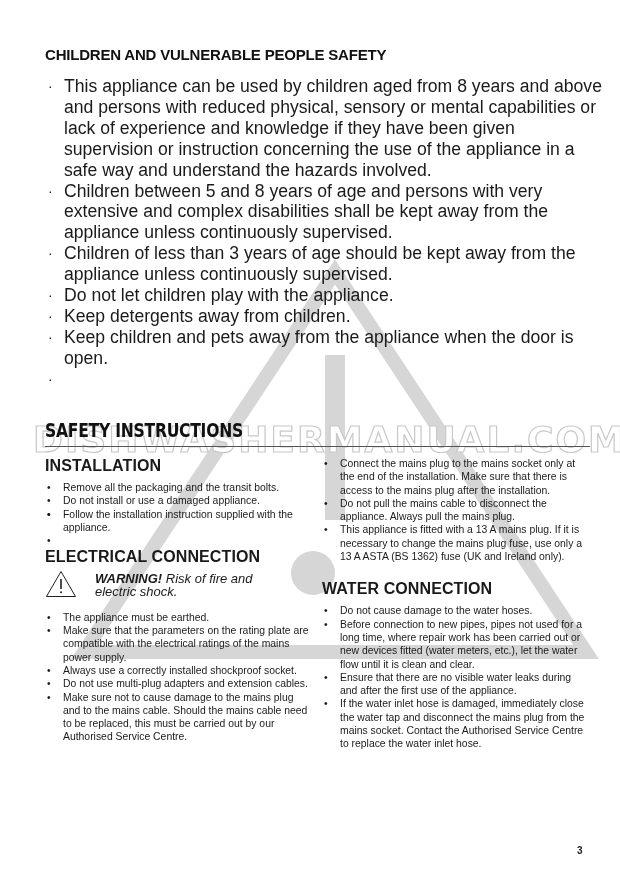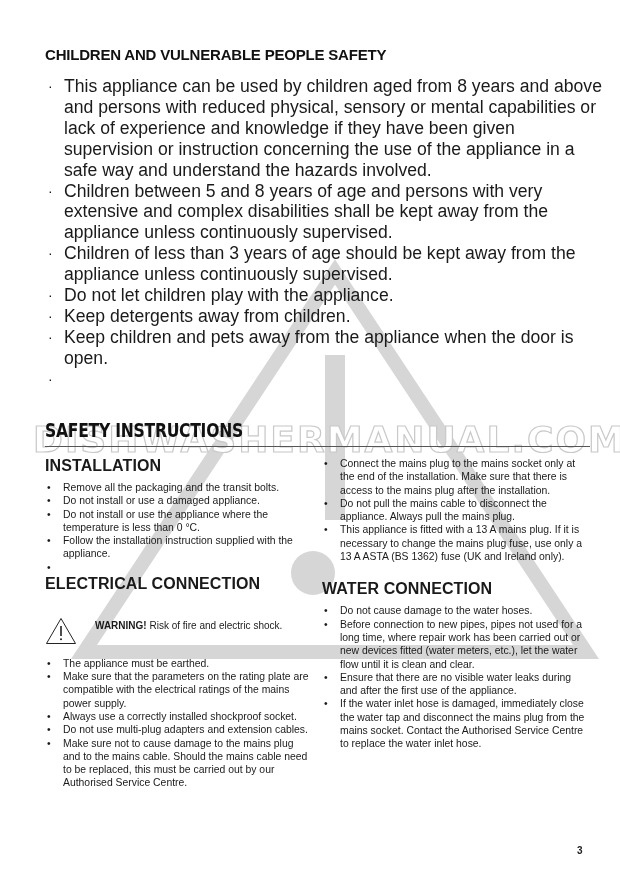--- a/index.html
+++ b/index.html
@@ -31,21 +31,21 @@
     .col { position: absolute; width: 265px; }
     .col-left { left: 45px; top: 457px; }
     .col-right { left: 322px; top: 457px; }
     .h3 { font-weight: bold; font-size: 16px; color: #1a1a1a; margin: 0 0 6px 0; letter-spacing: 0.1px; }
     .small-list { list-style: none; margin: 0; padding: 0; }
     .small-list li { position: relative; padding-left: 18px; font-size: 10.4px; line-height: 13.3px; color: #1a1a1a; }
     .small-list li .dot { position: absolute; left: 2px; top: 0; }
     .gap { height: 14px; }
     .warning-box { display: flex; align-items: flex-start; margin: 0 0 12px 0; }
     .warn-icon { width: 32px; height: 28px; margin-right: 18px; flex: none; }
-    .warn-text { font-size: 10px; line-height: 13.3px; padding-top: 2px; width: 200px; }
+    .warn-text { font-size: 13px; line-height: 13.3px; padding-top: 2px; width: 200px; font-style: italic; }
     .warn-text b { font-weight: bold; }
     .page-num { position: absolute; left: 577px; top: 845px; font-weight: bold; font-size: 10px; color: #222; }
   </style>
 </head>
 <body>
 
 <svg class="watermark-tri" viewBox="0 0 620 880">
   <polygon points="335,272 586,652 84,652" fill="none" stroke="#d6d6d6" stroke-width="14" stroke-linejoin="miter"></polygon>
   <rect x="325" y="355" width="20" height="165" fill="#d6d6d6"></rect>
   <circle cx="313" cy="573" r="22" fill="#d6d6d6"></circle>
@@ -66,27 +66,27 @@
   </ul>
 
   <div class="h2">SAFETY INSTRUCTIONS</div>
   <div class="rule"></div>
 
   <div class="col col-left">
     <div class="h3">INSTALLATION</div>
     <ul class="small-list">
       <li><span class="dot">•</span><span>Remove all the packaging and the transit bolts.</span></li>
       <li><span class="dot">•</span><span>Do not install or use a damaged appliance.</span></li>
-      <li><span class="dot">•</span><span>Do not install or use the appliance where the temperature is less than 0 °C.</span></li>
+      <li><span class="dot">•</span></li>
       <li><span class="dot">•</span><span>Follow the installation instruction supplied with the appliance.</span></li>
       <li><span class="dot">•</span></li>
     </ul>
 
     <div class="gap"></div>
-    <div class="h3" style="margin-bottom:24px;">ELECTRICAL CONNECTION</div>
+    <div class="h3" style="margin-bottom:4px;">ELECTRICAL CONNECTION</div>
 
     <div class="warning-box">
       <svg class="warn-icon" viewBox="0 0 32 28">
         <polygon points="16,1.5 30.5,26.5 1.5,26.5" fill="none" stroke="#222" stroke-width="1"></polygon>
         <rect x="15.2" y="9" width="1.6" height="10" fill="#222"></rect>
         <circle cx="16" cy="22.2" r="1" fill="#222"></circle>
       </svg>
       <div class="warn-text"><b>WARNING!</b><span> Risk of fire and electric shock.</span></div>
     </div>
 

